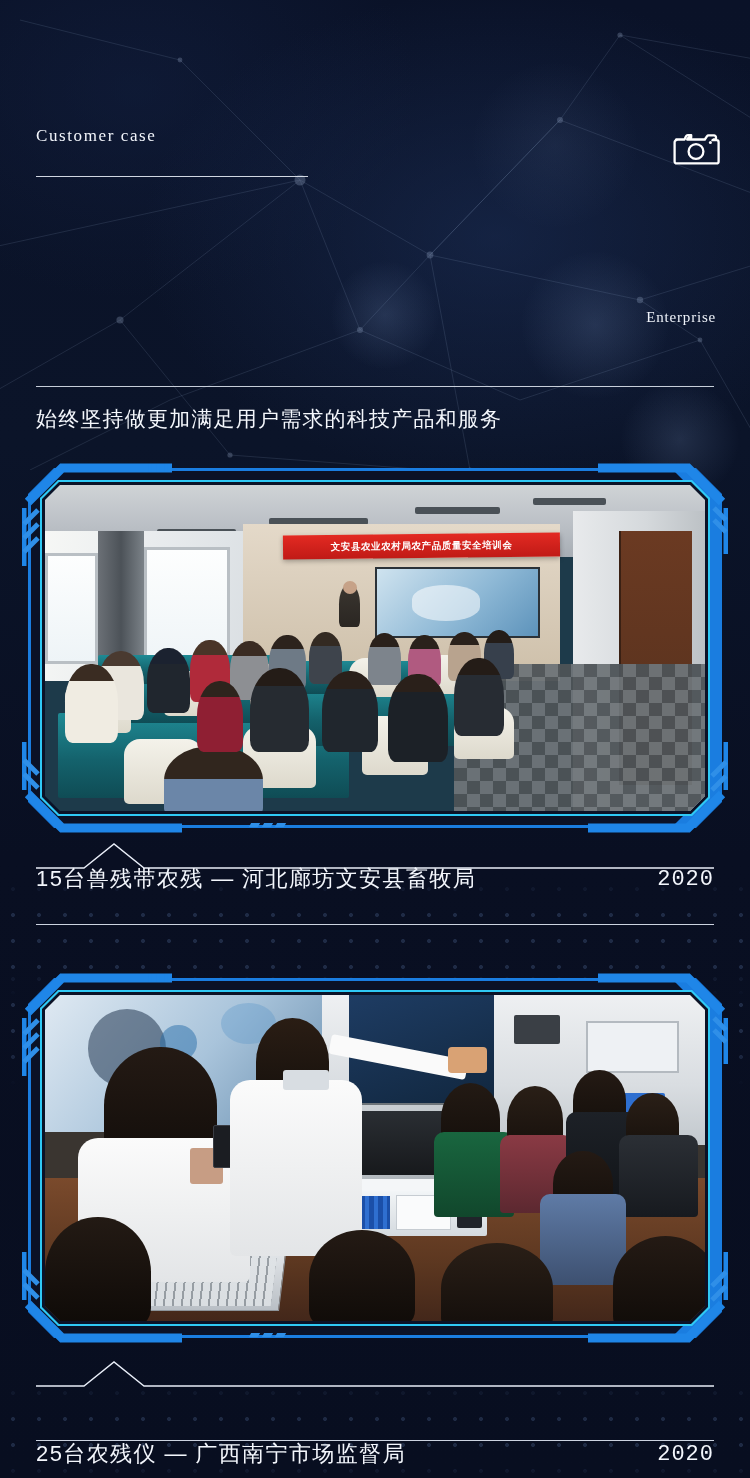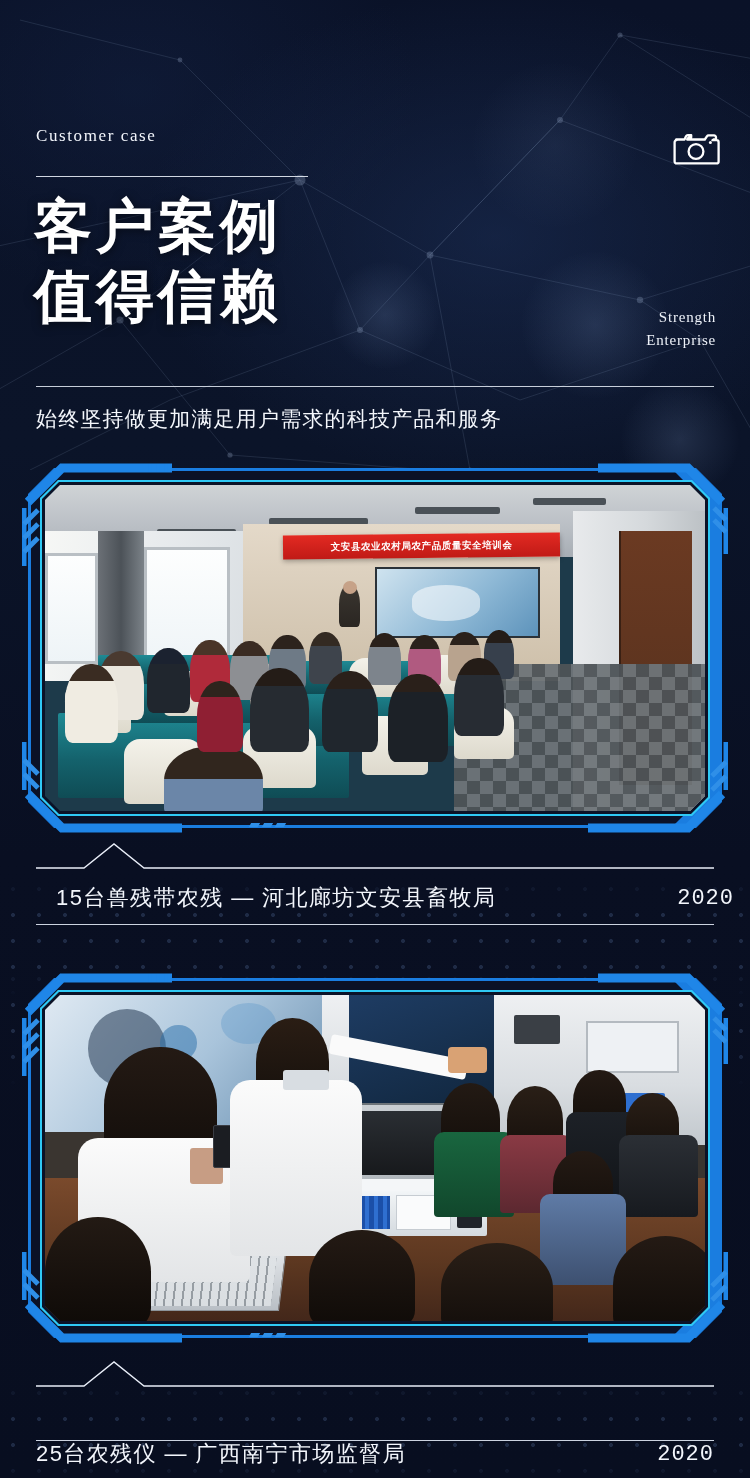--- a/index.html
+++ b/index.html
@@ -238,27 +238,22 @@
   <div class="bokeh" style="left:620px;top:380px;width:120px;height:120px;"></div>
   <div class="bokeh" style="left:470px;top:60px;width:170px;height:170px;opacity:.5;"></div>
 
   <div class="dots d1"></div>
   <div class="dots d2"></div>
   <div class="dots d3"></div>
 
   <div class="eyebrow">Customer case</div>
   <div class="rule-top"></div>
 
-  <div class="bigtitle">
-    <span>客户案例</span>
-    <span>值得信赖</span>
-  </div>
 
   <div class="strength">
-    <div>Strength</div>
     <div>Enterprise</div>
   </div>
 
   <div class="rule-wide"></div>
   <div class="subtitle">始终坚持做更加满足用户需求的科技产品和服务</div>
 
   <svg class="cam" viewBox="0 0 48 40" fill="none">
     <path d="M4 11.5 h8.5 l1.5 -3.2 a2 2 0 0 1 1.8 -1.1 h3.4 v2.2 h-2.6 l-1.4 2.1 h17.6 l2.1 -3.2 a2 2 0 0 1 1.7 -0.9 h5.4 a2 2 0 0 1 2 2 v1.9 h-2 l-1.6 0.9 h4.2 a2 2 0 0 1 2 2 v19.2 a2 2 0 0 1 -2 2 h-40 a2 2 0 0 1 -2 -2 v-19.2 a2 2 0 0 1 2 -2 z" stroke="#ffffff" stroke-width="2.3" stroke-linejoin="round"></path>
     <circle cx="24" cy="23.5" r="7.4" stroke="#ffffff" stroke-width="2.3"></circle>
     <circle cx="38.4" cy="14.6" r="1.5" fill="#ffffff"></circle>
@@ -367,21 +362,21 @@
         <i></i>
           <i></i>
           <i></i>
       </div>
     </div>
 
     <svg class="peakline" style="top:370px;" viewBox="0 0 678 34" preserveAspectRatio="none">
       <path d="M0 30 L48 30 L78 6 L108 30 L678 30" stroke="#e9eef8" stroke-width="1.4" fill="none" vector-effect="non-scaling-stroke"></path>
     </svg>
 
-    <div class="caption" style="top:404px;margin-left:20px;">
+    <div class="caption" style="top:385px;">
       <div class="ctext">15台兽残带农残  —  河北廊坊文安县畜牧局</div>
       <div class="cyear">2020</div>
     </div>
     <div class="rule-bottom" style="top:456px;"></div>
   </div>
 
   <div class="block b2">
 
     <div class="frame">
       <div class="edge-outer"></div>

